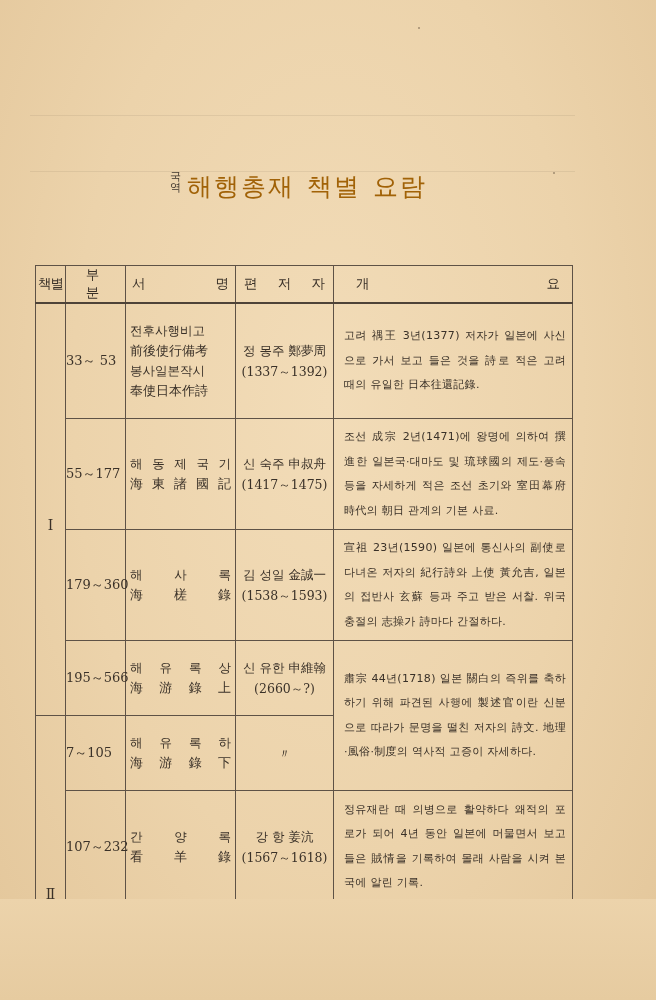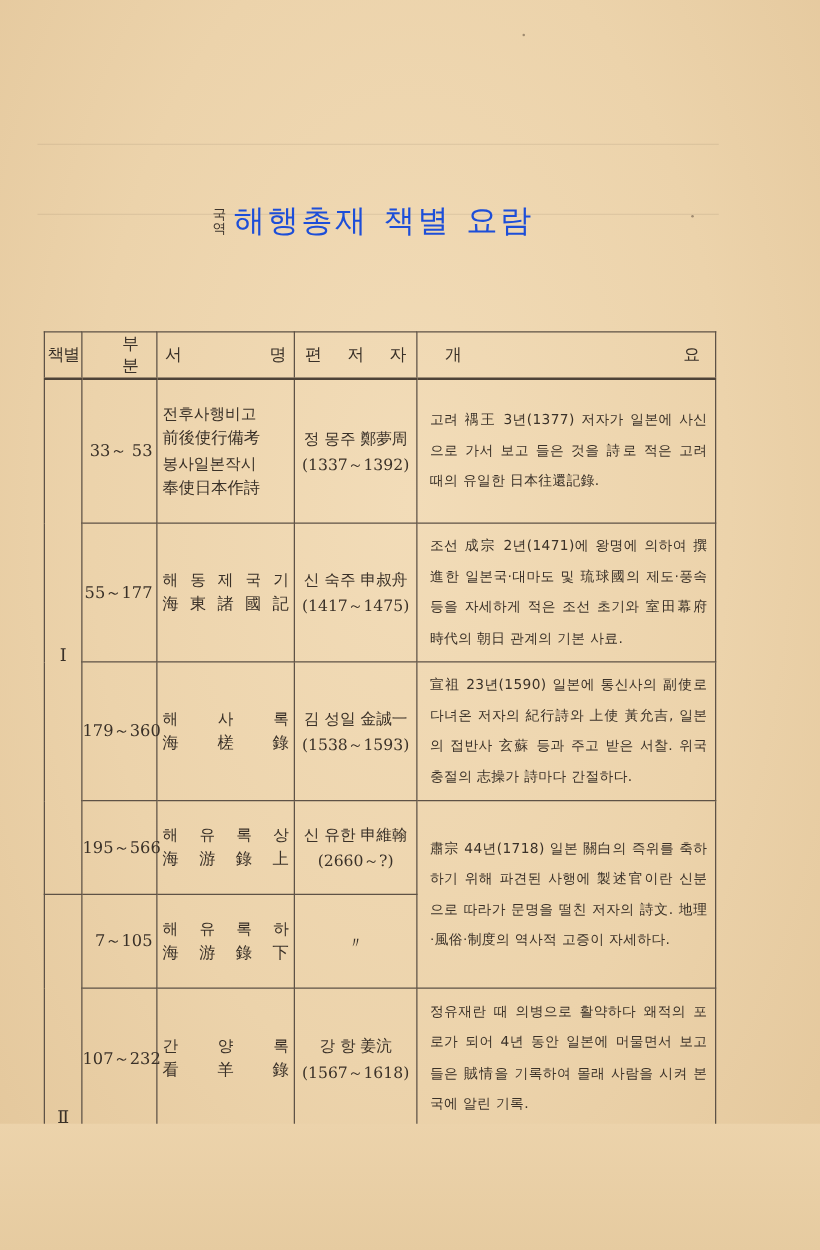--- a/index.html
+++ b/index.html
@@ -7,42 +7,42 @@
     width:656px; height:1000px; overflow:hidden;
     background: radial-gradient(ellipse at 50% 40%, #f2dcb8 0%, #ecd3ab 55%, #e3c69a 100%);
     font-family: "DejaVu Serif", "Liberation Serif", serif;
     color:#3a3028;
     position:relative;
   }
   .ghost { position:absolute; left:30px; top:115px; width:545px; height:55px; opacity:0.12;
     border-top:1px solid #7a6a55; border-bottom:1px solid #7a6a55; }
   .title-wrap { position:absolute; left:170px; top:160px; display:flex; align-items:center; }
   .title-small { display:flex; flex-direction:column; font-size:11px; line-height:11px; margin-right:6px; color:#3d342c; }
-  .title-main { font-size:25px; letter-spacing:2px; color:#1d4ed8; font-family:"DejaVu Sans", sans-serif; }
+  .title-main { font-size:25px; letter-spacing:2px; color:#a16207; font-family:"DejaVu Sans", sans-serif;margin-top:10px; }
   .title-main .gap { display:inline-block; width:12px; }
 
   table.doc {
     position:absolute; left:35px; top:265px;
     border-collapse:collapse; table-layout:fixed;
     width:537px;
     font-size:13px; color:#3a3128;
   }
   table.doc td, table.doc th {
     border:1px solid #5e5246;
     padding:0; vertical-align:middle;
   }
   table.doc thead th { height:28px; font-weight:normal; font-family:"DejaVu Sans", sans-serif; font-size:13.5px; border-bottom:2px solid #4e4338; }
   .th-vol { letter-spacing:-1px; text-align:center; }
-  .th-part { text-align:right; padding-left:8px !important; letter-spacing:14px; }
+  .th-part { text-align:center; padding-left:8px !important; letter-spacing:14px; }
   .th-title { display:flex; justify-content:space-between; padding:0 6px; }
   .th-author { display:flex; justify-content:space-between; padding:0 8px 0 8px; }
   .th-summary { display:flex; justify-content:space-between; padding:0 12px 0 22px; }
 
   .vol { text-align:center; font-size:14px; }
-  .part { text-align:right; padding-right:3px !important; font-size:13px; white-space:nowrap; }
+  .part { text-align:left; padding-right:3px !important; font-size:13px; white-space:nowrap; }
   .tcell { padding:17px 4px !important; }
   .tline { display:flex; justify-content:space-between; line-height:20px; font-size:13px; }
   .tline.korean { font-family:"DejaVu Sans", sans-serif; font-size:12.5px; }
   .acell { text-align:center; line-height:21px; font-size:12.5px; }
   .acell .name { font-family:"DejaVu Sans", sans-serif; }
   .scell { padding:6px 6px 6px 10px !important; font-size:11px; line-height:24.5px; text-align:justify; font-family:"DejaVu Sans", sans-serif; letter-spacing:0.3px; }
   .scell p { margin:0; }
   .table-cut { position:absolute; left:0; top:899px; width:656px; height:101px;
     background: linear-gradient(180deg, #ecd3ab 0%, #e6cba0 100%); }
   .speck { position:absolute; width:2px; height:2px; background:#6b5a48; border-radius:50%; opacity:0.6; }

